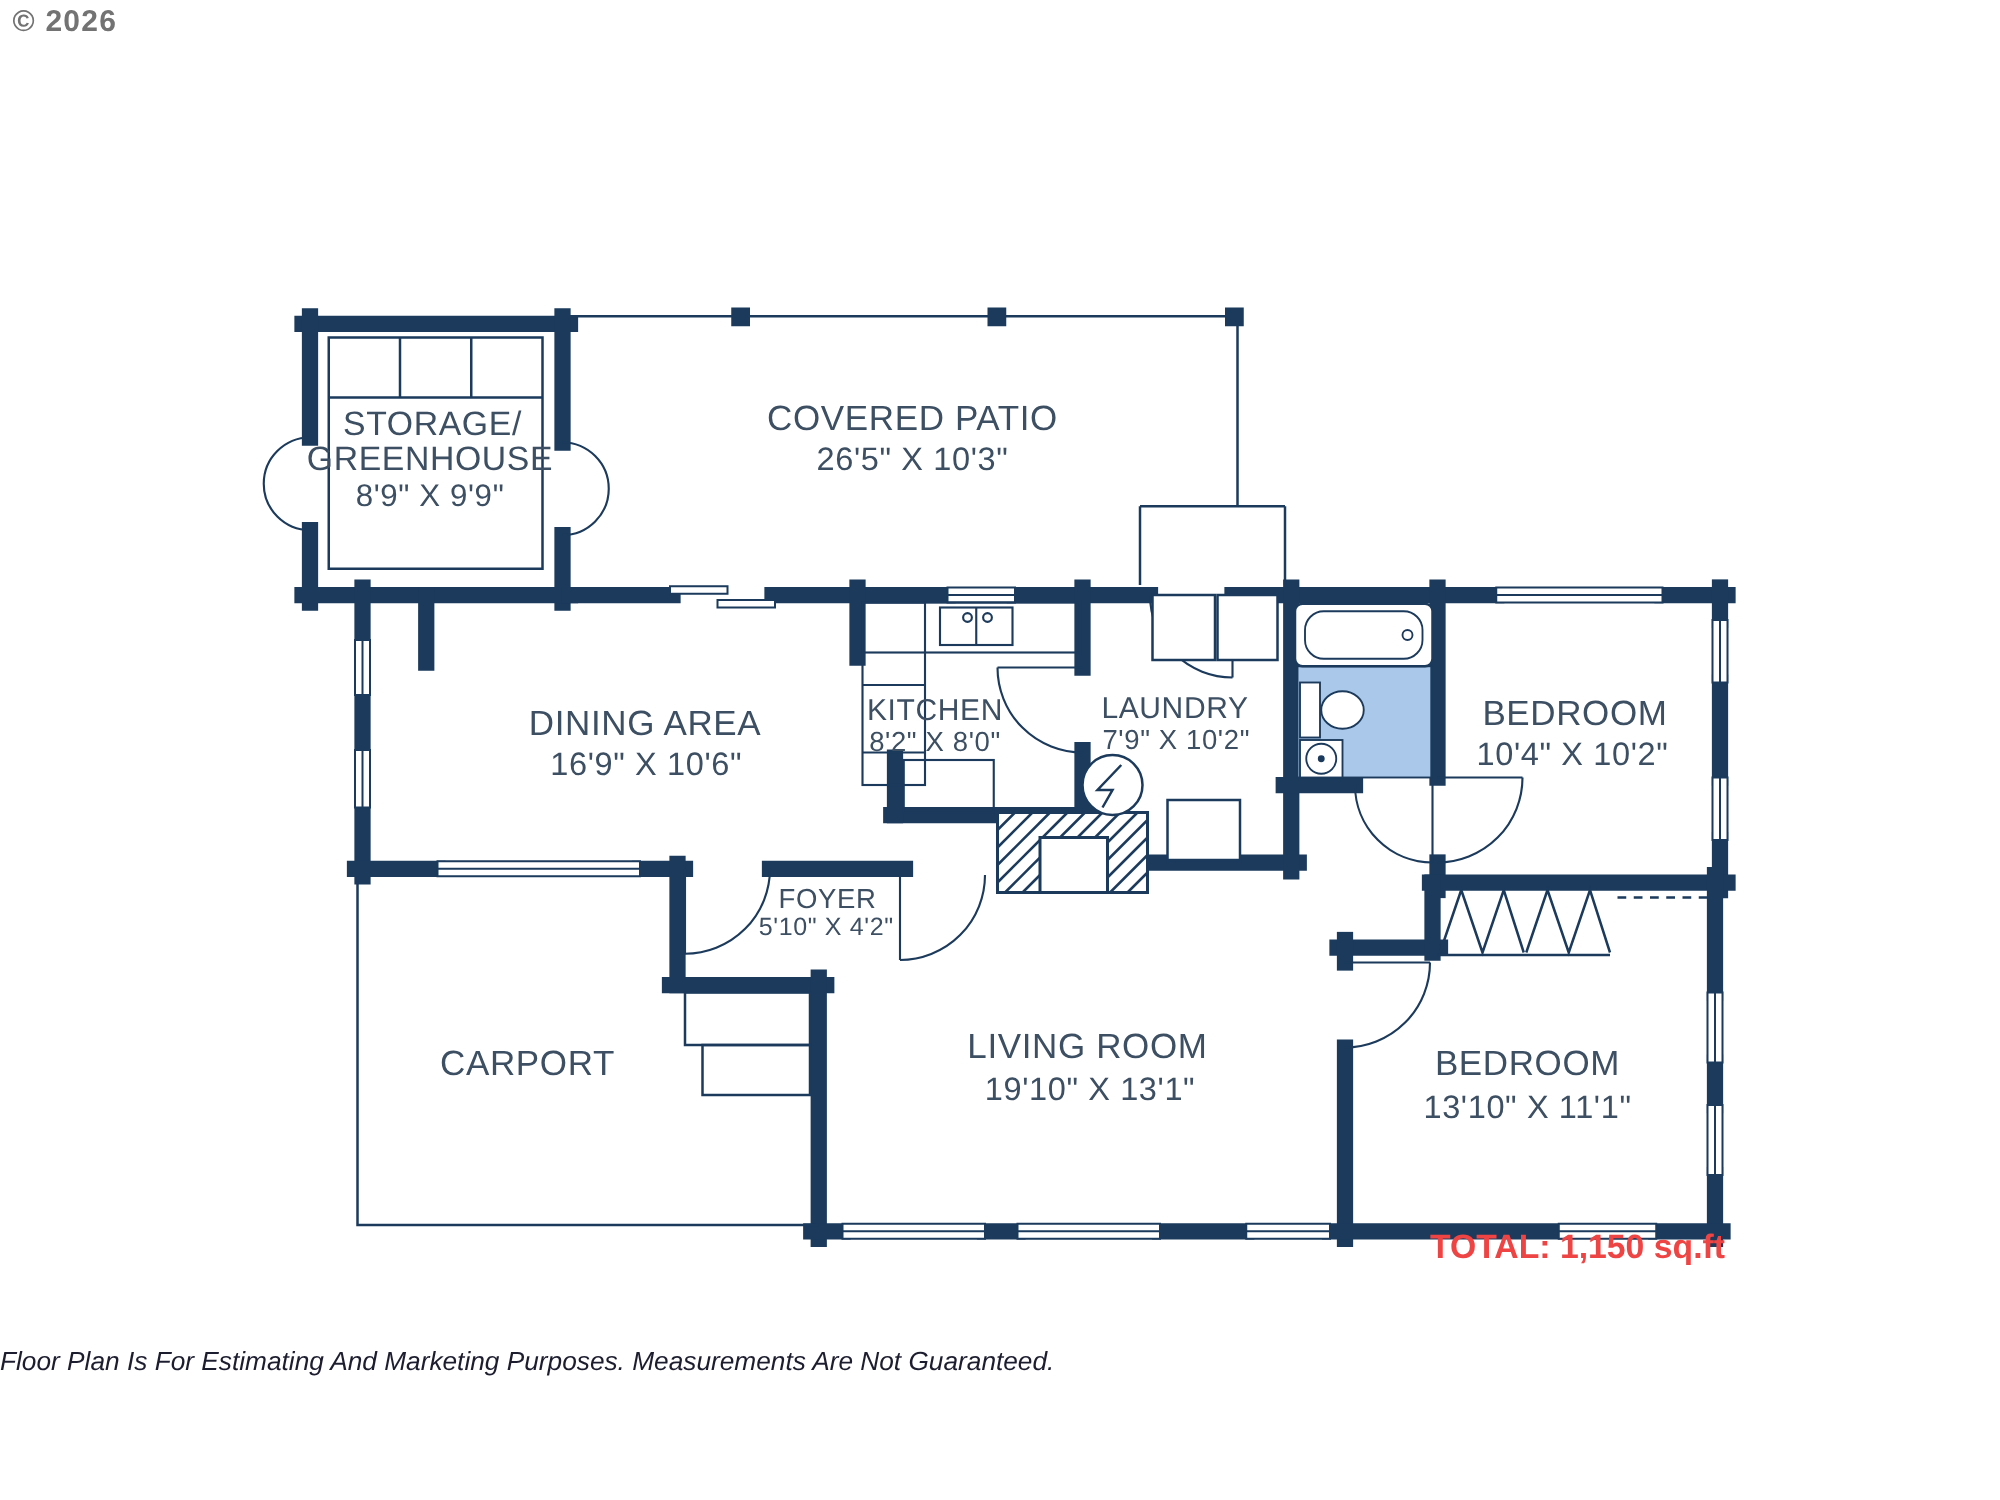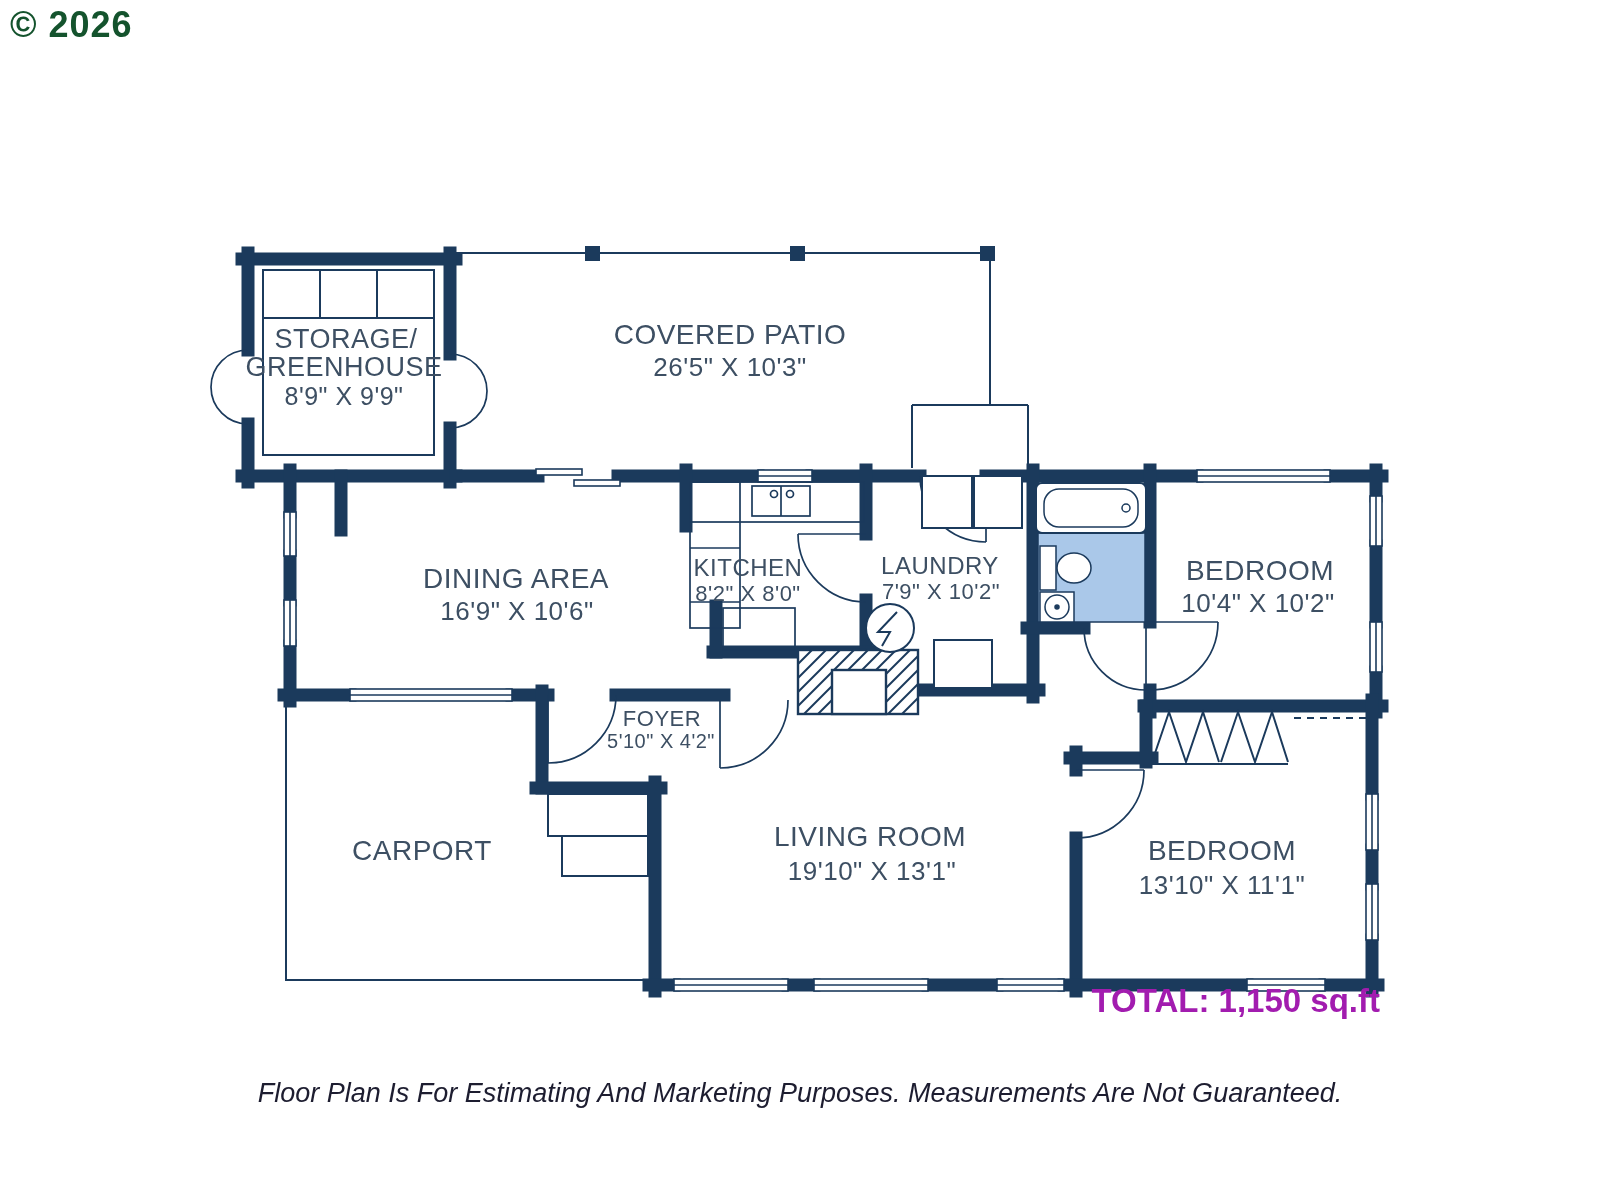--- a/index.html
+++ b/index.html
@@ -1,25 +1,25 @@
 <!DOCTYPE html>
 <html><head>
 <meta charset="utf-8">
 <style>
   html,body{margin:0;padding:0;background:#ffffff;}
   #page{position:relative;width:1600px;height:1200px;background:#ffffff;overflow:hidden;
         font-family:"Liberation Sans",sans-serif;}
-  .copyright{position:absolute;top:4px;left:10px;font-size:36px;font-weight:bold;
-             color:#14532d;letter-spacing:1px;}
+  .copyright{position:absolute;top:4px;left:10px;font-size:24px;font-weight:bold;
+             color:#737373;letter-spacing:1px;}
   .address{position:absolute;top:56px;left:0;width:100%;text-align:center;
            font-size:31px;color:#212529;letter-spacing:.5px;}
   .total{position:absolute;top:982px;left:980px;width:400px;text-align:right;
-         font-size:33px;font-weight:bold;color:#a21caf;}
-  .disclaimer{position:absolute;top:1078px;left:0;width:100%;text-align:center;
-              font-style:italic;font-size:27px;color:#1d1d30;}
+         font-size:27px;font-weight:bold;color:#ef4444;}
+  .disclaimer{position:absolute;top:1078px;left:0;width:100%;
+              font-style:italic;font-size:21px;color:#1d1d30;}
   svg{position:absolute;top:0;left:0;}
   text{fill:#3d4f63;letter-spacing:.5px;font-family:"Liberation Sans",sans-serif;}
 </style>
 </head>
 <body>
 
 <div id="page">
 
   <div class="copyright">© 2026</div>
 

